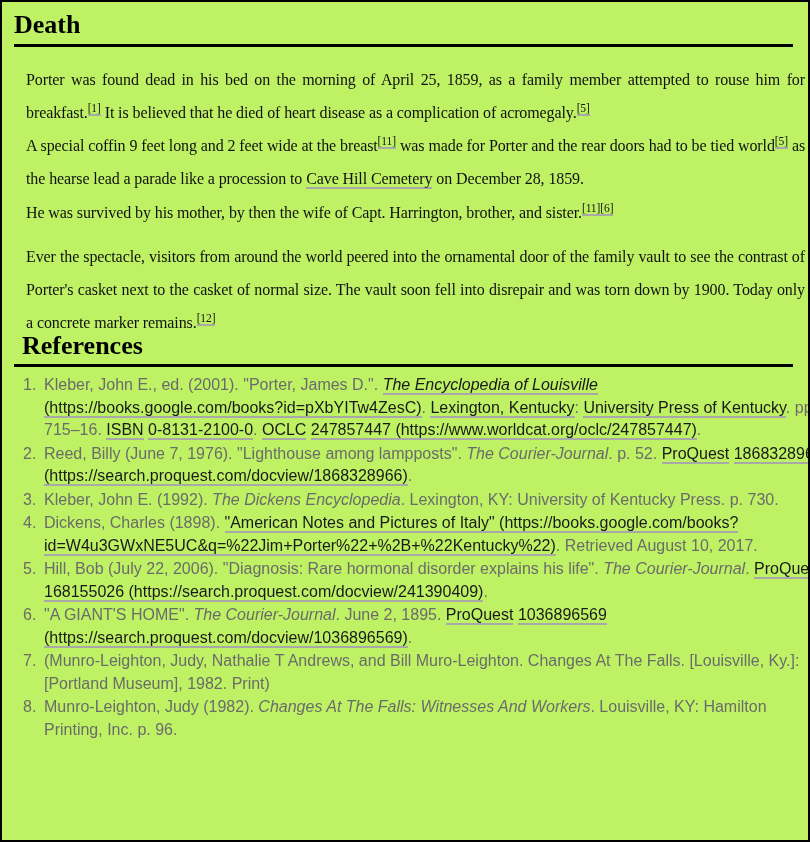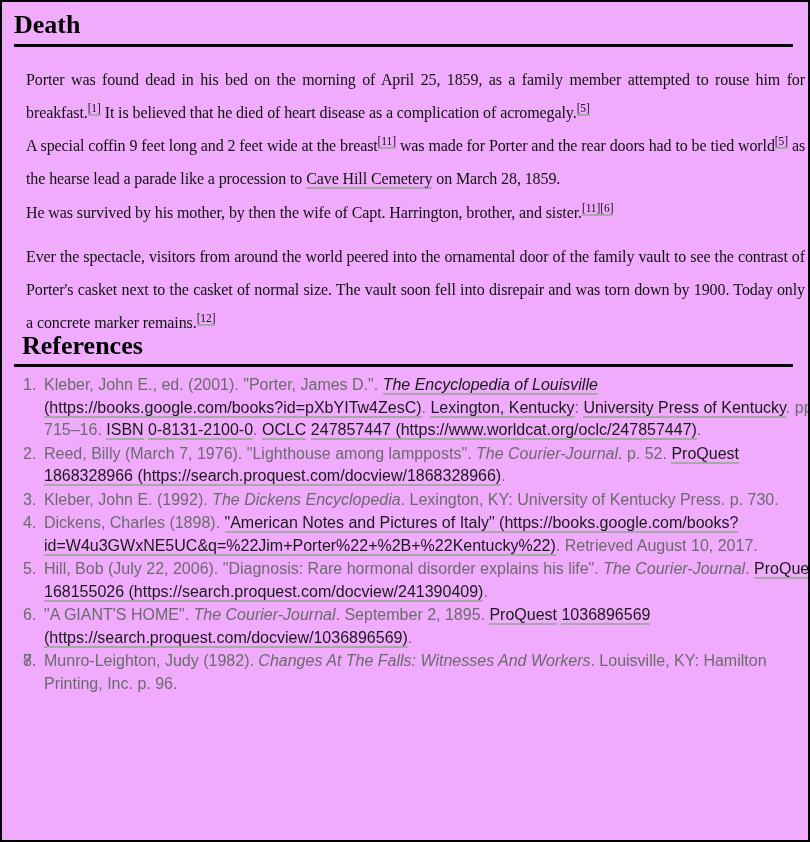--- a/index.html
+++ b/index.html
@@ -1,21 +1,21 @@
 <!DOCTYPE html>
 <html><head>
 <meta charset="utf-8">
 <style>
   html, body { margin: 0; padding: 0; background: #ffffff; }
   body { width: 810px; height: 842px; overflow: hidden; }
   .frame {
     position: absolute; left: 0; top: 0;
     width: 806px; height: 838px;
     border: 2px solid #000;
-    background: #f0abfc;
+    background: #bef264;
     overflow: hidden;
   }
   .content { position: absolute; left: 12px; top: 0; width: 779px; }
   h2 {
     font-family: "Liberation Serif", "DejaVu Serif", serif;
     font-weight: bold;
     font-size: 26px;
     color: #000;
     margin: 0;
     line-height: 30px;
@@ -70,31 +70,31 @@
 </head>
 <body>
 
 <div class="frame">
   <div class="content">
 
     <h2 class="h-death">Death</h2>
     <div class="rule rule-death"></div>
 
     <p class="body p1"><span>Porter was found dead in his bed on the morning of April 25, 1859, as a family member attempted to rouse him for breakfast.</span><sup class="cite"><a class="lnk">[1]</a></sup><span> It is believed that he died of heart disease as a complication of acromegaly.</span><sup class="cite"><a class="lnk">[5]</a></sup></p>
-    <p class="body p2"><span>A special coffin 9 feet long and 2 feet wide at the breast</span><sup class="cite"><a class="lnk">[11]</a></sup><span> was made for Porter and the rear doors had to be tied world</span><sup class="cite"><a class="lnk">[5]</a></sup><span> as the hearse lead a parade like a procession to </span><a class="lnk">Cave Hill Cemetery</a><span> on March 28, 1859.</span></p>
+    <p class="body p2"><span>A special coffin 9 feet long and 2 feet wide at the breast</span><sup class="cite"><a class="lnk">[11]</a></sup><span> was made for Porter and the rear doors had to be tied world</span><sup class="cite"><a class="lnk">[5]</a></sup><span> as the hearse lead a parade like a procession to </span><a class="lnk">Cave Hill Cemetery</a><span> on December 28, 1859.</span></p>
     <p class="body p3"><span>He was survived by his mother, by then the wife of Capt. Harrington, brother, and sister.</span><sup class="cite"><a class="lnk">[11]</a></sup><sup class="cite"><a class="lnk">[6]</a></sup></p>
     <p class="body p4"><span>Ever the spectacle, visitors from around the world peered into the ornamental door of the family vault to see the contrast of Porter's casket next to the casket of normal size. The vault soon fell into disrepair and was torn down by 1900. Today only a concrete marker remains.</span><sup class="cite"><a class="lnk">[12]</a></sup></p>
 
     <h2 class="h-refs">References</h2>
     <div class="rule rule-refs"></div>
 
     <ol class="refs">
         <li><span class="num">1.</span><span>Kleber, John E., ed. (2001). "Porter, James D.". </span><a class="lnk" style="font-style: italic;">The Encyclopedia of Louisville</a><a class="lnk"> (https://books.google.com/books?id=pXbYITw4ZesC)</a><span>. </span><a class="lnk">Lexington, Kentucky</a><span>: </span><a class="lnk">University Press of Kentucky</a><span>. pp. 715–16. </span><a class="lnk">ISBN</a><span> </span><a class="lnk">0-8131-2100-0</a><span>. </span><a class="lnk">OCLC</a><span> </span><a class="lnk">247857447 (https://www.worldcat.org/oclc/247857447)</a><span>.</span></li>
-        <li><span class="num">2.</span><span>Reed, Billy (March 7, 1976). "Lighthouse among lampposts". </span><i>The Courier-Journal</i><span>. p. 52. </span><a class="lnk">ProQuest</a><span> </span><a class="lnk">1868328966 (https://search.proquest.com/docview/1868328966)</a><span>.</span></li>
+        <li><span class="num">2.</span><span>Reed, Billy (June 7, 1976). "Lighthouse among lampposts". </span><i>The Courier-Journal</i><span>. p. 52. </span><a class="lnk">ProQuest</a><span> </span><a class="lnk">1868328966 (https://search.proquest.com/docview/1868328966)</a><span>.</span></li>
         <li><span class="num">3.</span><span>Kleber, John E. (1992). </span><i>The Dickens Encyclopedia</i><span>. Lexington, KY: University of Kentucky Press. p. 730.</span></li>
         <li><span class="num">4.</span><span>Dickens, Charles (1898). </span><a class="lnk">"American Notes and Pictures of Italy" (https://books.google.com/books?id=W4u3GWxNE5UC&amp;q=%22Jim+Porter%22+%2B+%22Kentucky%22)</a><span>. Retrieved August 10, 2017.</span></li>
         <li><span class="num">5.</span><span>Hill, Bob (July 22, 2006). "Diagnosis: Rare hormonal disorder explains his life". </span><i>The Courier-Journal</i><span>. </span><a class="lnk">ProQuest</a><span> </span><a class="lnk">168155026 (https://search.proquest.com/docview/241390409)</a><span>.</span></li>
-        <li><span class="num">6.</span><span>"A GIANT'S HOME". </span><i>The Courier-Journal</i><span>. September 2, 1895. </span><a class="lnk">ProQuest</a><span> </span><a class="lnk">1036896569 (https://search.proquest.com/docview/1036896569)</a><span>.</span></li>
-        <li><span class="num">7.</span></li>
+        <li><span class="num">6.</span><span>"A GIANT'S HOME". </span><i>The Courier-Journal</i><span>. June 2, 1895. </span><a class="lnk">ProQuest</a><span> </span><a class="lnk">1036896569 (https://search.proquest.com/docview/1036896569)</a><span>.</span></li>
+        <li><span class="num">7.</span><span>(Munro-Leighton, Judy, Nathalie T Andrews, and Bill Muro-Leighton. Changes At The Falls. [Louisville, Ky.]: [Portland Museum], 1982. Print)</span></li>
         <li><span class="num">8.</span><span>Munro-Leighton, Judy (1982). </span><i>Changes At The Falls: Witnesses And Workers</i><span>. Louisville, KY: Hamilton Printing, Inc. p. 96.</span></li>
       </ol>
   </div>
 </div>
 
 </body></html>

